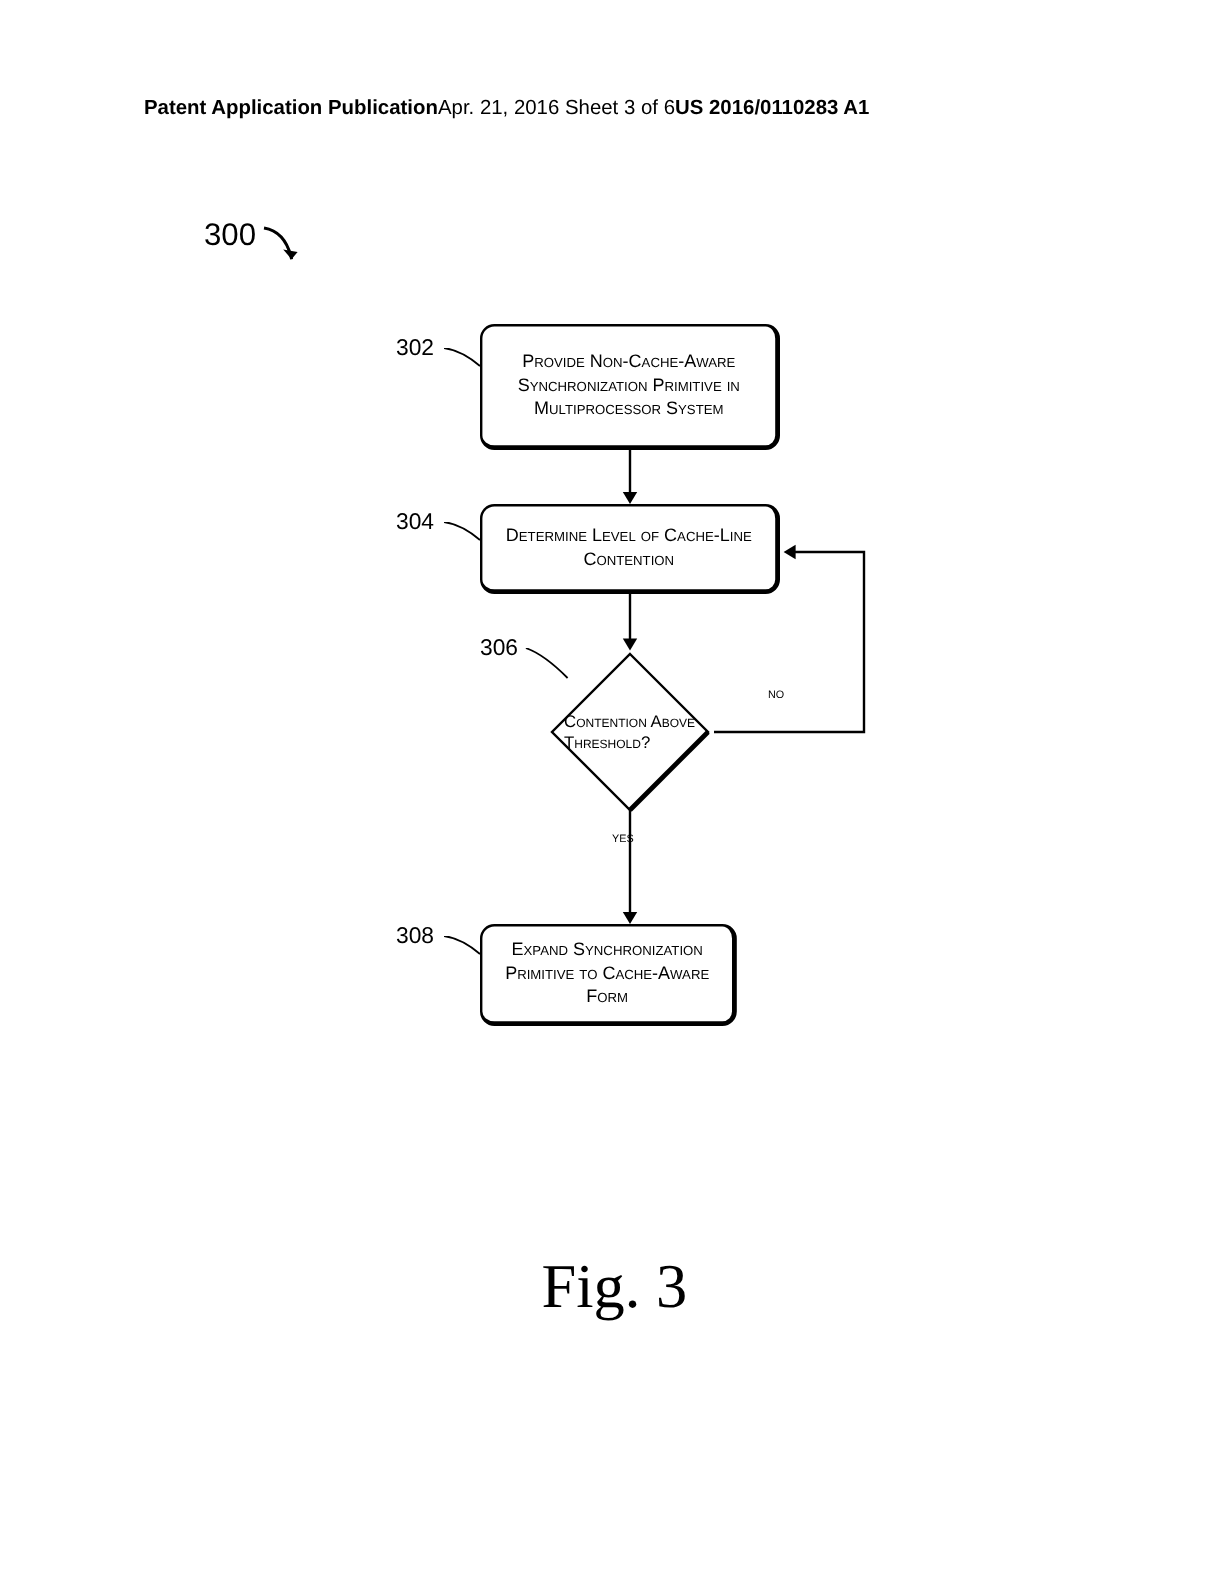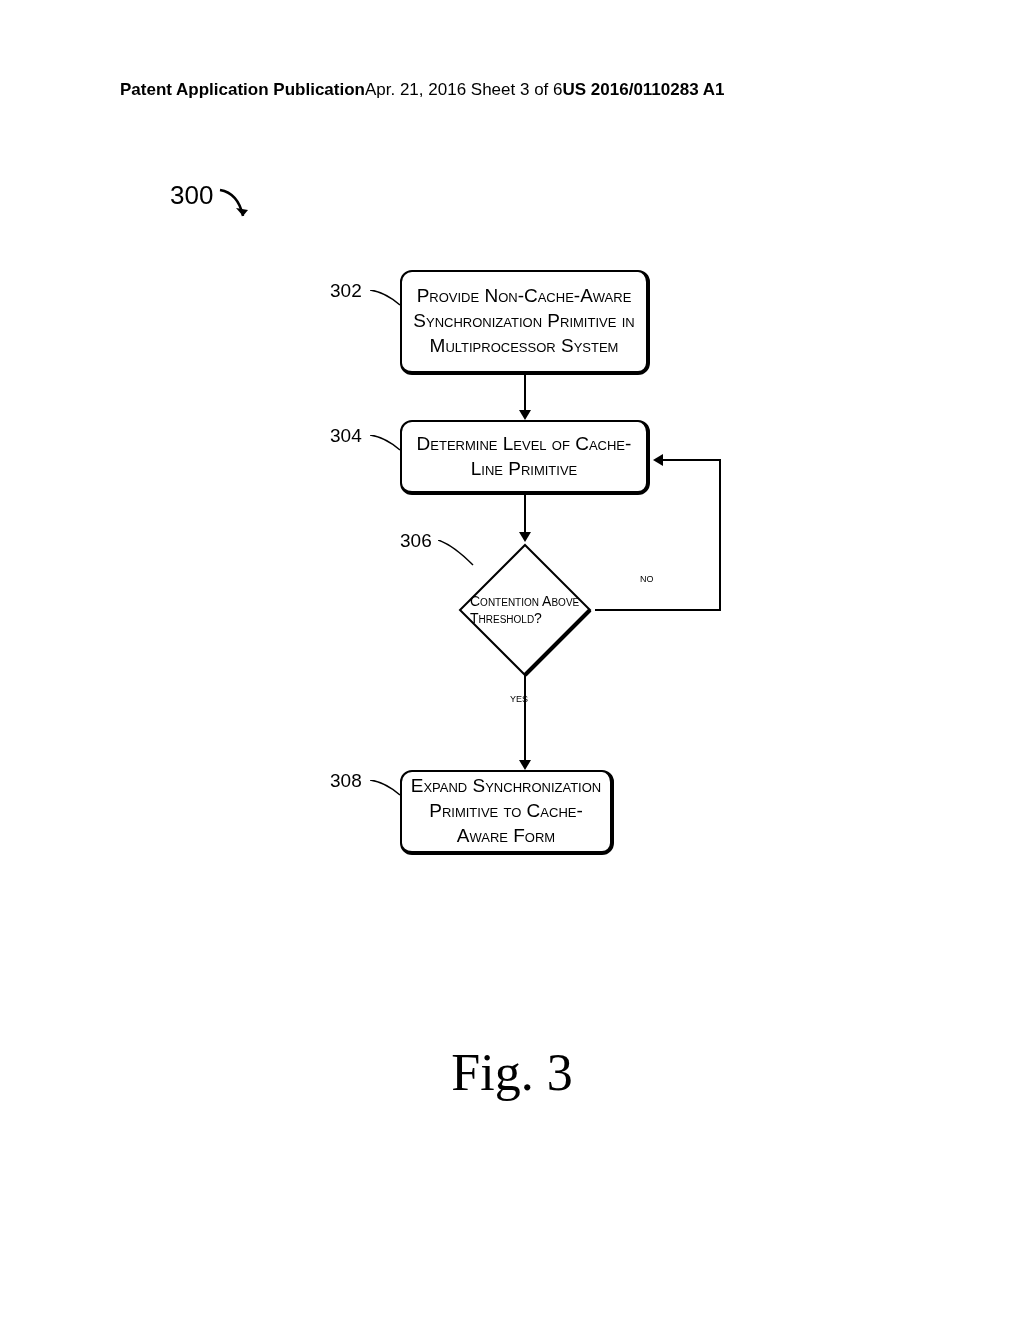--- a/index.html
+++ b/index.html
@@ -55,21 +55,21 @@
       position: absolute;
       border: 2px solid black;
       border-right: 4px solid black;
       border-bottom: 4px solid black;
       border-radius: 12px;
       background: white;
       display: flex;
       align-items: center;
       justify-content: center;
       text-align: center;
-      font-size: 19px;
+      font-size: 15px;
       font-variant: small-caps;
       padding: 8px;
       line-height: 1.3;
     }
     .box-302 {
       top: 0px;
       left: 400px;
       width: 250px;
       height: 105px;
     }
@@ -165,21 +165,21 @@
   <svg style="position:absolute;top:105px;left:515px" width="20" height="48">
     <line x1="10" y1="0" x2="10" y2="38" stroke="black" stroke-width="2"></line>
     <polygon points="10,45 4,35 16,35" fill="black"></polygon>
   </svg>
 
   <div class="label label-304">304</div>
   <svg class="leader-line" style="top:165px;left:370px" width="35" height="20">
     <path d="M 0 0 Q 15 2 30 15" stroke="black" stroke-width="1.5" fill="none"></path>
   </svg>
   <div class="box box-304">
-    <span>Determine Level of Cache-Line Primitive</span>
+    <span>Determine Level of Cache-Line Contention</span>
   </div>
 
   <svg style="position:absolute;top:225px;left:515px" width="20" height="50">
     <line x1="10" y1="0" x2="10" y2="40" stroke="black" stroke-width="2"></line>
     <polygon points="10,47 4,37 16,37" fill="black"></polygon>
   </svg>
 
   <div class="label label-306">306</div>
   <svg class="leader-line" style="top:270px;left:438px" width="40" height="30">
     <path d="M 0 0 Q 15 5 35 25" stroke="black" stroke-width="1.5" fill="none"></path>

